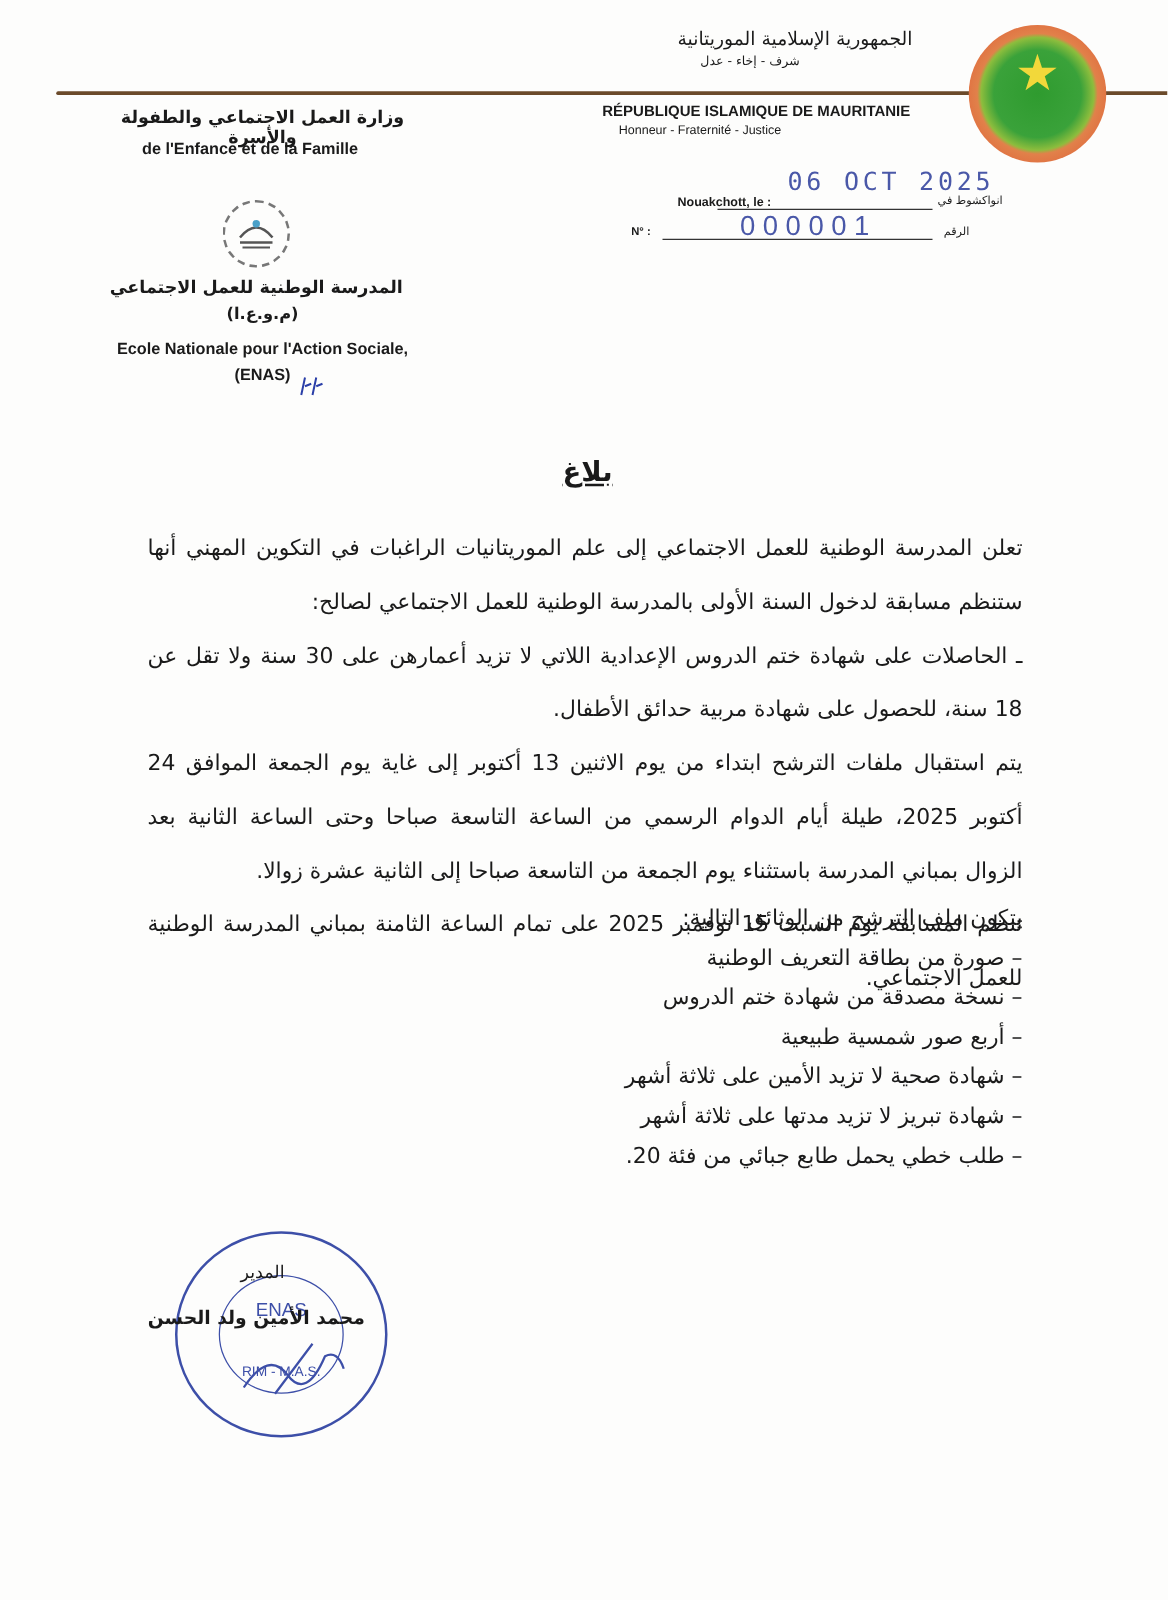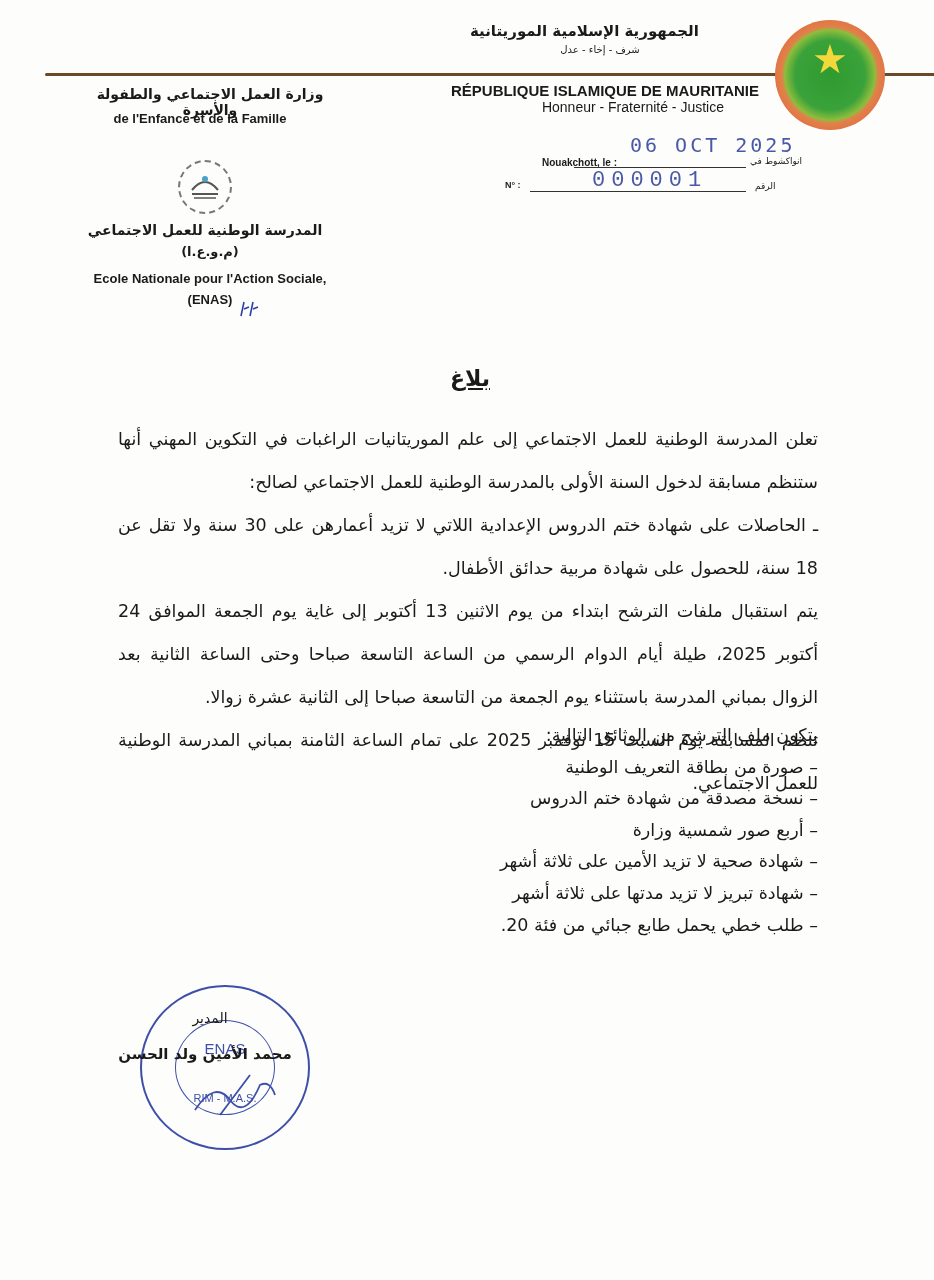--- a/index.html
+++ b/index.html
@@ -1,43 +1,43 @@
 <!DOCTYPE html>
 <html><head>
 <meta charset="utf-8">
 <style>
   html, body { margin:0; padding:0; }
   body { width:934px; height:1280px; background:#fdfdfc; position:relative; overflow:hidden;
          font-family:"DejaVu Sans", sans-serif; color:#1a1a1a; }
   .abs { position:absolute; }
   .ar { direction:rtl; font-family:"DejaVu Sans", sans-serif; }
-  .hdr-ar-title { left:470px; top:22px; width:260px; text-align:left; font-size:15px; font-weight:bold; }
+  .hdr-ar-title { left:470px; top:22px; width:260px; text-align:right; font-size:15px; font-weight:normal; }
   .hdr-ar-motto { left:540px; top:44px; width:120px; text-align:center; font-size:10px; }
   .rule { left:45px; top:73px; width:735px; height:3px; background:#6b4a2a; border-radius:2px; }
   .rule2 { left:880px; top:73px; width:54px; height:3px; background:#6b4a2a; }
-  .fr-title { left:440px; top:82px; width:330px; text-align:center; font-size:15px; font-weight:bold; font-family:"Liberation Sans", sans-serif; }
-  .fr-motto { left:454px; top:99px; width:270px; text-align:right; font-size:14px; font-family:"Liberation Sans", sans-serif; }
+  .fr-title { left:440px; top:82px; width:330px; text-align:center; font-size:12px; font-weight:bold; font-family:"Liberation Sans", sans-serif; }
+  .fr-motto { left:495px; top:99px; width:270px; text-align:left; font-size:10px; font-family:"Liberation Sans", sans-serif; }
   .emblem { left:775px; top:20px; width:110px; height:110px; border-radius:50%;
             background:radial-gradient(circle, #2f9b2f 0%, #3aa23a 45%, #8dbd3d 58%, #e1814a 62%, #e06a3e 80%, #e98a5e 100%); }
   .emblem-star { left:809px; top:38px; width:42px; text-align:center; font-size:40px; color:#f2d83a; line-height:42px; }
   .ministry-ar { left:70px; top:86px; width:280px; text-align:center; font-size:14px; font-weight:bold; }
   .ministry-fr { left:60px; top:108px; width:280px; text-align:center; font-size:13px; font-weight:bold; font-family:"Liberation Sans", sans-serif; line-height:21px; }
   .school-logo { left:178px; top:160px; width:54px; height:54px; border-radius:50%; border:2px dashed #777; box-sizing:border-box; }
   .school-ar { left:60px; top:222px; width:290px; text-align:center; font-size:14px; font-weight:bold; }
   .school-abbr-ar { left:150px; top:244px; width:120px; text-align:center; font-size:13px; font-weight:bold; }
   .school-fr { left:60px; top:268px; width:300px; text-align:center; font-size:13px; font-weight:bold; font-family:"Liberation Sans", sans-serif; line-height:21px; }
   .initials { left:238px; top:300px; font-size:14px; color:#2b3fa8; font-style:italic; }
   .place-label { left:494px; top:157px; font-size:10px; font-family:"Liberation Sans", sans-serif; font-weight:bold;margin-left:48px; }
   .place-line { left:574px; top:167px; width:172px; border-bottom:1px solid #333; }
   .place-ar { left:750px; top:156px; font-size:9px;text-align:center; }
   .date-stamp { left:630px; top:133px; font-size:20px; color:#4a58a8; letter-spacing:3px; font-family:"DejaVu Sans Mono", monospace; }
   .num-label { left:505px; top:180px; font-size:9px; font-family:"Liberation Sans", sans-serif; font-weight:bold; }
   .num-line { left:530px; top:191px; width:216px; border-bottom:1px solid #333; }
   .num-ar { left:755px; top:181px; font-size:9px; }
-  .num-stamp { left:592px; top:168px; font-size:22px; color:#4a58a8; letter-spacing:6px; font-family:Liberation Mono, monospace; }
+  .num-stamp { left:592px; top:168px; font-size:22px; color:#4a58a8; letter-spacing:6px; font-family:Liberation Sans, sans-serif; }
   .title { left:380px; top:366px; width:180px; text-align:center; font-size:22px; font-weight:bold; text-decoration:underline; }
   .body { left:118px; top:418px; width:700px; font-size:17.5px; line-height:43px; text-align:justify; }
   .body p { margin:0; }
   .list { left:420px; top:720px; width:398px; font-size:17.5px; line-height:31.6px; }
   .list p { margin:0; }
   .stamp { left:140px; top:985px; width:170px; height:165px; border-radius:50%; border:2px solid #3d4fa8; box-sizing:border-box; }
   .stamp-inner { left:175px; top:1020px; width:100px; height:95px; border-radius:50%; border:1.5px solid #3d4fa8; box-sizing:border-box; }
   .stamp-text { left:195px; top:1040px; width:60px; text-align:center; color:#3d4fa8; font-size:15px; font-family:"Liberation Sans", sans-serif; }
   .stamp-bottom { left:170px; top:1092px; width:110px; text-align:center; color:#3d4fa8; font-size:11px; font-family:"Liberation Sans", sans-serif; }
   .dir-title { left:170px; top:1010px; width:80px; text-align:center; font-size:14px; font-weight:normal; }
@@ -95,21 +95,21 @@
   <p>تعلن المدرسة الوطنية للعمل الاجتماعي إلى علم الموريتانيات الراغبات في التكوين المهني أنها ستنظم مسابقة لدخول السنة الأولى بالمدرسة الوطنية للعمل الاجتماعي لصالح:</p>
   <p>ـ الحاصلات على شهادة ختم الدروس الإعدادية اللاتي لا تزيد أعمارهن على 30 سنة ولا تقل عن 18 سنة، للحصول على شهادة مربية حدائق الأطفال.</p>
   <p>يتم استقبال ملفات الترشح ابتداء من يوم الاثنين 13 أكتوبر إلى غاية يوم الجمعة الموافق 24 أكتوبر 2025، طيلة أيام الدوام الرسمي من الساعة التاسعة صباحا وحتى الساعة الثانية بعد الزوال بمباني المدرسة باستثناء يوم الجمعة من التاسعة صباحا إلى الثانية عشرة زوالا.</p>
   <p>تنظم المسابقة يوم السبت 15 نوفمبر 2025 على تمام الساعة الثامنة بمباني المدرسة الوطنية للعمل الاجتماعي.</p>
 </div>
 
 <div class="abs ar list">
   <p>يتكون ملف الترشح من الوثائق التالية:</p>
   <p>– صورة من بطاقة التعريف الوطنية</p>
   <p>– نسخة مصدقة من شهادة ختم الدروس</p>
-  <p>– أربع صور شمسية وزارة</p>
+  <p>– أربع صور شمسية طبيعية</p>
   <p>– شهادة صحية لا تزيد الأمين على ثلاثة أشهر</p>
   <p>– شهادة تبريز لا تزيد مدتها على ثلاثة أشهر</p>
   <p>– طلب خطي يحمل طابع جبائي من فئة 20.</p>
 </div>
 
 <div class="abs stamp"></div>
 <div class="abs stamp-inner"></div>
 <div class="abs stamp-text">ENAS</div>
 <div class="abs stamp-bottom">RIM - M.A.S.</div>
 <div class="abs ar dir-title">المدير</div>

